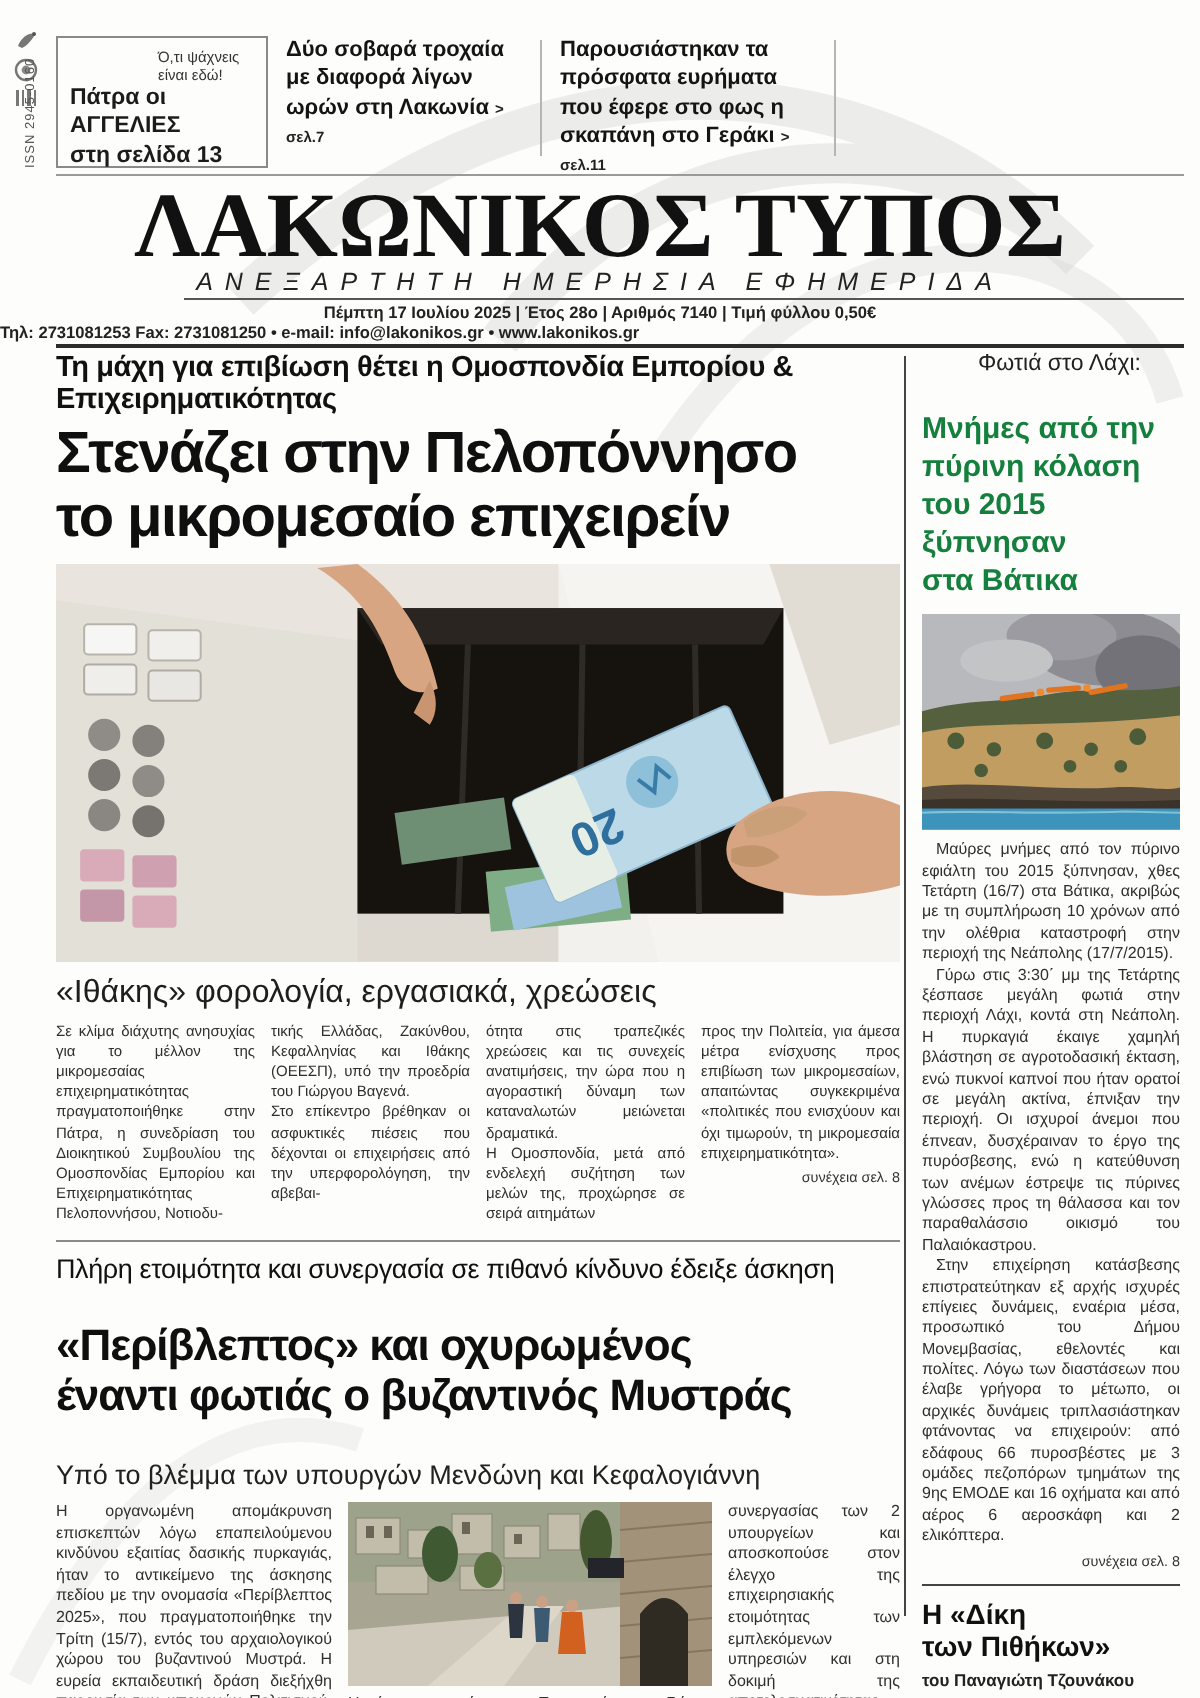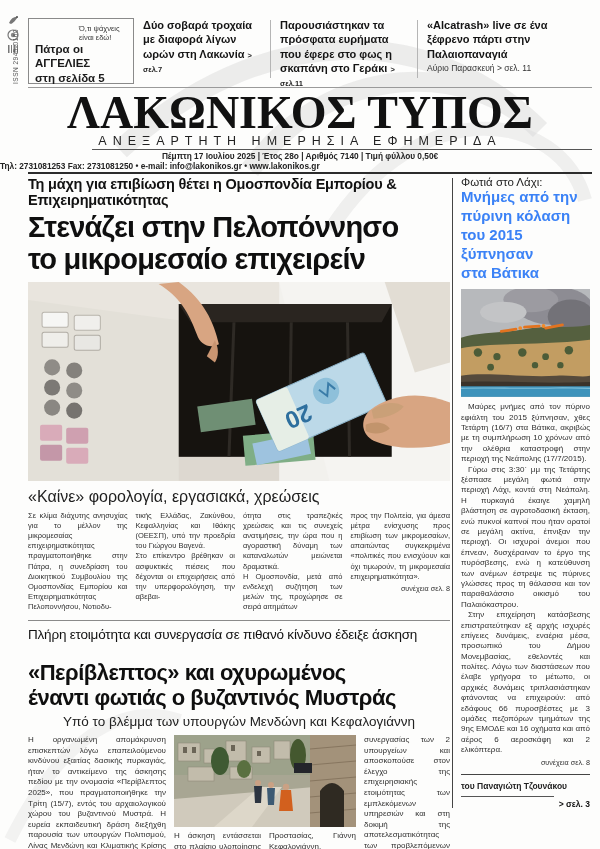--- a/index.html
+++ b/index.html
@@ -20,47 +20,47 @@
   .tbox .l2,.tbox .l3{font-size:11.5px;font-weight:bold;line-height:1.25;}
   .teaser{font-size:11px;font-weight:bold;line-height:1.3;color:#141414;}
   .t2{width:118px;} .t3{width:128px;} .t4{flex:1;}
   .pref{font-size:7.5px;font-weight:bold;color:#222;}
   .tsub{font-size:8.5px;font-weight:normal;margin-top:2px;color:#333;}
   .vdiv{width:1px;background:#b5b5b5;height:58px;margin-top:2px;}
   
   .mast-title{position:absolute;left:0;right:0;top:86px;text-align:center;z-index:2;
       font-family:"Liberation Serif",serif;font-weight:bold;font-size:46px;letter-spacing:0px;color:#111;}
   .mast-sub{position:absolute;left:0;right:0;top:134px;text-align:center;z-index:2;
-      font-size:12.5px;letter-spacing:6px;color:#222;}
+      font-size:12.5px;letter-spacing:6px;color:#222;font-style:italic;}
   .dateline{position:absolute;left:0;right:0;top:151px;text-align:center;font-size:8.3px;font-weight:bold;color:#222;z-index:2;}
   .contact{position:absolute;left:0;right:0;top:161px;text-align:left;font-size:8.3px;font-weight:bold;color:#222;z-index:2;}
   
   .main{position:absolute;left:28px;top:176px;width:422px;z-index:2;}
   .side{position:absolute;left:461px;top:176px;width:129px;z-index:2;}
   .vrule{position:absolute;left:452px;top:178px;width:1px;height:630px;background:#444;z-index:2;}
   .kick{font-size:14.5px;font-weight:bold;letter-spacing:-.2px;color:#111;}
   .h1{font-size:29px;font-weight:800;line-height:1.12;letter-spacing:-.8px;color:#0f0f0f;margin-top:3px;}
   .h2{font-size:22px;font-weight:800;line-height:1.14;letter-spacing:-.5px;color:#0f0f0f;margin-top:18px;}
   .subhead{font-size:16px;font-weight:400;color:#1e1e1e;margin-top:7px;}
-  .subhead2{font-size:13.5px;font-weight:400;color:#222;margin-top:4px;text-align:center;}
+  .subhead2{font-size:13.5px;font-weight:400;color:#222;margin-top:20px;}
   .photo{display:block;width:100%;}
   .lead-photo{margin-top:6px;}
   .bodyrow{display:flex;gap:8px;margin-top:5px;}
   .bcol{flex:1;font-size:7.5px;line-height:1.35;text-align:justify;color:#2f2f2f;}
   .cont{font-size:7.2px;text-align:right;color:#333;margin-top:2px;}
   .mainrule{height:1px;background:#8a8a8a;margin:8px 0 6px 0;}
   .row2{display:flex;gap:8px;margin-top:6px;}
   .a2c1{width:138px;font-size:8px;line-height:1.32;text-align:justify;color:#2f2f2f;}
   .a2mid{width:182px;}
   .caps{display:flex;gap:8px;margin-top:4px;}
   .cap{flex:1;font-size:8px;line-height:1.3;text-align:justify;color:#2f2f2f;}
   .a2c2{flex:1;font-size:8px;line-height:1.32;text-align:justify;color:#2f2f2f;}
   
-  .skick{font-size:11.5px;color:#222;}
-  .sh{font-size:15px;font-weight:bold;line-height:1.26;color:#3b82f6;margin-top:0;}
+  .skick{font-size:11.5px;color:#222;margin-left:28px;}
+  .sh{font-size:15px;font-weight:bold;line-height:1.26;color:#15803d;margin-top:18px;}
   .sphoto{margin-top:7px;}
   .sp{font-size:8px;line-height:1.3;text-align:justify;color:#2f2f2f;margin:0;text-indent:7px;}
   .sp.first{margin-top:5px;}
   .srule{height:1px;background:#444;margin:7px 0 6px 0;}
   .promo-t{font-size:14px;font-weight:bold;line-height:1.2;color:#101010;}
   .promo-a{font-size:8.5px;font-weight:bold;color:#222;margin-top:3px;}
   .promo-line{height:1px;background:#555;width:72%;margin-top:5px;}
   .promo-ref{font-size:8.5px;font-weight:bold;text-align:right;color:#111;margin-top:2px;}
 </style>
 </head>
@@ -91,36 +91,32 @@
           <rect x="10" y="2" width="1" height="8" fill="#777"></rect>
       </svg>
     </div>
     <div class="issn-label">ISSN 2945-0160</div>
   </div>
 
   <div class="teasers">
     <div class="tbox">
       <div class="l1">Ό,τι ψάχνεις είναι εδώ!</div>
       <div class="l2">Πάτρα οι ΑΓΓΕΛΙΕΣ</div>
-      <div class="l3">στη σελίδα 5</div>
+      <div class="l3">στη σελίδα 13</div>
     </div>
     <div class="teaser t2">
       <span>Δύο σοβαρά τροχαία με διαφορά λίγων ωρών στη Λακωνία</span>
       <span class="pref">&gt; σελ.7</span>
     </div>
     <div class="vdiv"></div>
     <div class="teaser t3">
       <span>Παρουσιάστηκαν τα πρόσφατα ευρήματα που έφερε στο φως η σκαπάνη στο Γεράκι</span>
       <span class="pref">&gt; σελ.11</span>
     </div>
     <div class="vdiv"></div>
-    <div class="teaser t4">
-      <div>«Alcatrash» live σε ένα ξέφρενο πάρτι στην Παλαιοπαναγιά</div>
-      <div class="tsub">Αύριο Παρασκευή &gt; σελ. 11</div>
-    </div>
   </div>
 
   <div class="hr" style="left:28px;right:8px;top:87px;"></div>
 
   <div class="mast-title">ΛΑΚΩΝΙΚΟΣ ΤΥΠΟΣ</div>
   <div class="mast-sub">ΑΝΕΞΑΡΤΗΤΗ ΗΜΕΡΗΣΙΑ ΕΦΗΜΕΡΙΔΑ</div>
   <div class="hr" style="left:92px;right:8px;top:149px;background:#555;"></div>
   <div class="dateline">Πέμπτη 17 Ιουλίου 2025 | Έτος 28ο | Αριθμός 7140 | Τιμή φύλλου 0,50€</div>
   <div class="contact">Τηλ: 2731081253 Fax: 2731081250 • e-mail: info@lakonikos.gr • www.lakonikos.gr</div>
   <div class="hr" style="left:28px;right:8px;top:172px;height:1.6px;background:#2c2c2c;"></div>
@@ -177,21 +173,21 @@
           <circle cx="300" cy="112" r="13" fill="#8ec0da"></circle>
           <path d="M294,108 l5,9 l6,-11 l4,8" stroke="#3a7ca8" stroke-width="2" fill="none"></path>
           <text x="258" y="136" font-family="Liberation Sans,sans-serif" font-size="24" font-weight="bold" fill="#2e6f9e" transform="rotate(180 268 126)">20</text>
         </g>
 
         <path d="M420,120 C390,108 360,112 340,128 C330,138 332,152 344,158 C362,166 392,168 420,160 Z" fill="#d8a582"></path>
         <path d="M342,128 C352,120 366,118 374,124 C368,132 354,136 344,136 Z" fill="#caa078"></path>
         <path d="M336,142 C346,138 356,140 360,146 C352,152 342,152 336,148 Z" fill="#c2946c"></path>
       </svg>
 
-      <div class="subhead">«Καίνε» φορολογία, εργασιακά, χρεώσεις</div>
+      <div class="subhead">«Ιθάκης» φορολογία, εργασιακά, χρεώσεις</div>
 
       <div class="bodyrow">
         <div class="bcol pre">Σε κλίμα διάχυτης ανησυχίας για το μέλλον της μικρομεσαίας επιχειρηματικότητας πραγματοποιήθηκε στην Πάτρα, η συνεδρίαση του Διοικητικού Συμβουλίου της Ομοσπονδίας Εμπορίου και Επιχειρηματικότητας Πελοποννήσου, Νοτιοδυ-</div>
         <div class="bcol pre">τικής Ελλάδας, Ζακύνθου, Κεφαλληνίας και Ιθάκης (ΟΕΕΣΠ), υπό την προεδρία του Γιώργου Βαγενά.
 Στο επίκεντρο βρέθηκαν οι ασφυκτικές πιέσεις που δέχονται οι επιχειρήσεις από την υπερφορολόγηση, την αβεβαι-</div>
         <div class="bcol pre">ότητα στις τραπεζικές χρεώσεις και τις συνεχείς ανατιμήσεις, την ώρα που η αγοραστική δύναμη των καταναλωτών μειώνεται δραματικά.
 Η Ομοσπονδία, μετά από ενδελεχή συζήτηση των μελών της, προχώρησε σε σειρά αιτημάτων</div>
         <div class="bcol">
           <span class="pre">προς την Πολιτεία, για άμεσα μέτρα ενίσχυσης προς επιβίωση των μικρομεσαίων, απαιτώντας συγκεκριμένα «πολιτικές που ενισχύουν και όχι τιμωρούν, τη μικρομεσαία επιχειρηματικότητα».</span>
           <div class="cont">συνέχεια σελ. 8</div>
@@ -310,19 +306,21 @@
     </svg>
 
     <p class="sp first">Μαύρες μνήμες από τον πύρινο εφιάλτη του 2015 ξύπνησαν, χθες Τετάρτη (16/7) στα Βάτικα, ακριβώς με τη συμπλήρωση 10 χρόνων από την ολέθρια καταστροφή στην περιοχή της Νεάπολης (17/7/2015).</p>
     <p class="sp">Γύρω στις 3:30΄ μμ της Τετάρτης ξέσπασε μεγάλη φωτιά στην περιοχή Λάχι, κοντά στη Νεάπολη. Η πυρκαγιά έκαιγε χαμηλή βλάστηση σε αγροτοδασική έκταση, ενώ πυκνοί καπνοί που ήταν ορατοί σε μεγάλη ακτίνα, έπνιξαν την περιοχή. Οι ισχυροί άνεμοι που έπνεαν, δυσχέραιναν το έργο της πυρόσβεσης, ενώ η κατεύθυνση των ανέμων έστρεψε τις πύρινες γλώσσες προς τη θάλασσα και τον παραθαλάσσιο οικισμό του Παλαιόκαστρου.</p>
     <p class="sp">Στην επιχείρηση κατάσβεσης επιστρατεύτηκαν εξ αρχής ισχυρές επίγειες δυνάμεις, εναέρια μέσα, προσωπικό του Δήμου Μονεμβασίας, εθελοντές και πολίτες. Λόγω των διαστάσεων που έλαβε γρήγορα το μέτωπο, οι αρχικές δυνάμεις τριπλασιάστηκαν φτάνοντας να επιχειρούν: από εδάφους 66 πυροσβέστες με 3 ομάδες πεζοπόρων τμημάτων της 9ης ΕΜΟΔΕ και 16 οχήματα και από αέρος 6 αεροσκάφη και 2 ελικόπτερα.</p>
     <div class="cont">συνέχεια σελ. 8</div>
 
     <div class="srule"></div>
 
     <div>
+      <div class="promo-t pre">Η «Δίκη
+των Πιθήκων»</div>
       <div class="promo-a">του Παναγιώτη Τζουνάκου</div>
       <div class="promo-line"></div>
       <div class="promo-ref">&gt; σελ. 3</div>
     </div>
   </div>
 
 </div>
 
 </body></html>

